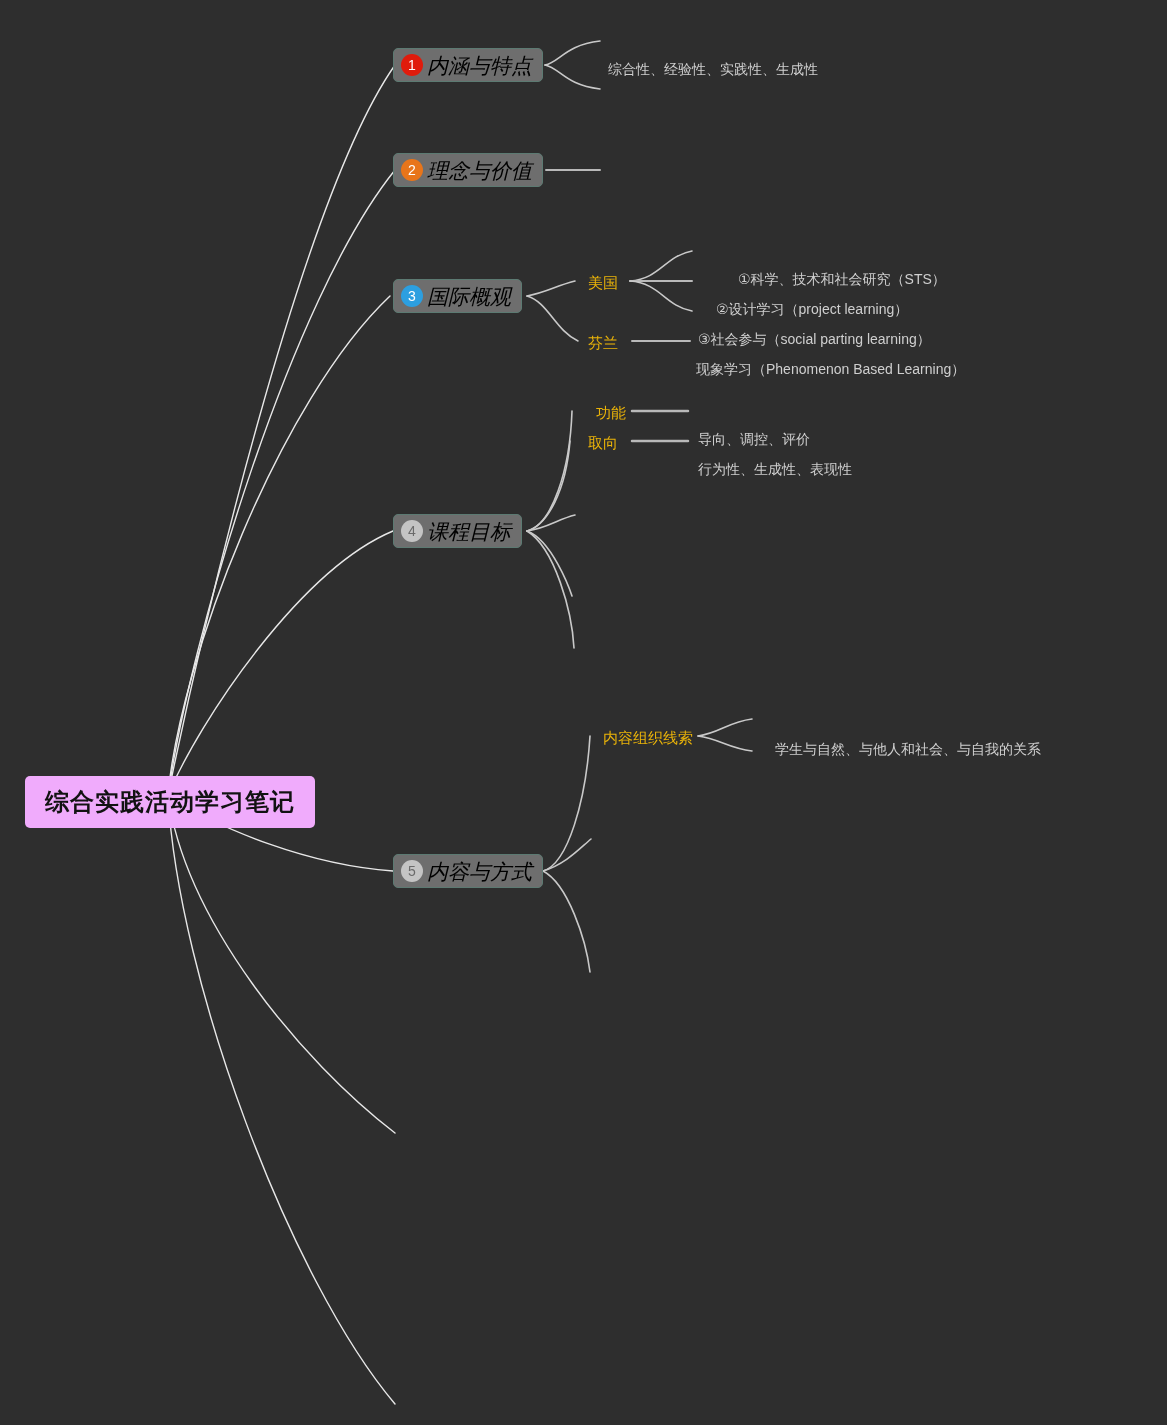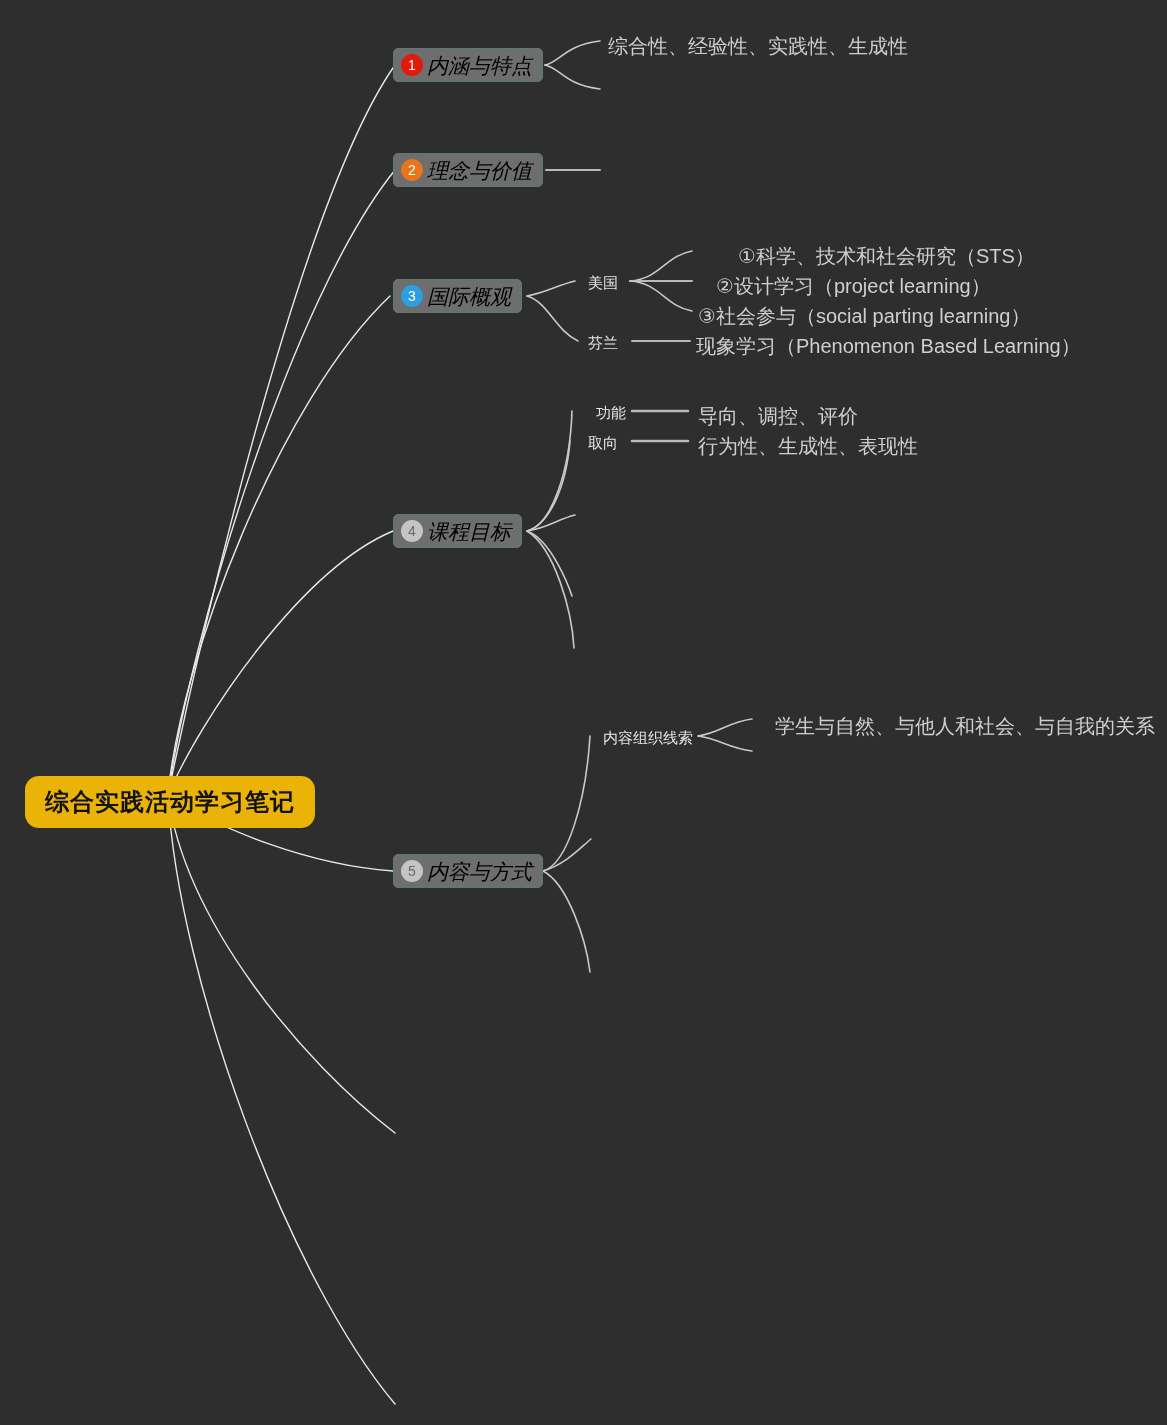--- a/index.html
+++ b/index.html
@@ -29,23 +29,23 @@
     box-sizing: border-box;
     background: #6e6e6e;
     border: 1px solid #5c7a72;
     border-radius: 5px;
     padding: 5px 10px 5px 7px;
     color: #111111;
     white-space: nowrap;
     z-index: 3;
   }
   .node.root {
-    background: #eab308;
+    background: #f0abfc;
     border: none;
-    border-radius: 14px;
+    border-radius: 5px;
     padding: 10px 20px;
     font-size: 24px;
     font-weight: bold;
     letter-spacing: 1px;
     color: #121212;
   }
   .badge {
     display: inline-flex;
     align-items: center;
     justify-content: center;
@@ -61,28 +61,29 @@
   }
   .node-label {
     font-size: 21px;
     color: #000000;
     line-height: 1;
     font-style: italic;
   }
   .leaf {
     position: absolute;
     color: #cfcfcf;
-    font-size: 20px;
+    font-size: 14px;
     line-height: 1.45;
     white-space: pre-wrap;
     z-index: 2;
+    margin-top: 27px;
   }
   .sub-label {
     position: absolute;
-    color: #e5e5e5;
+    color: #eab308;
     font-size: 15px;
     line-height: 1.4;
     white-space: nowrap;
     z-index: 2;
   }
 </style>
 </head>
 <body style="background: rgb(46, 46, 46);">
 
 <div id="canvas" style="background: rgb(46, 46, 46);">

